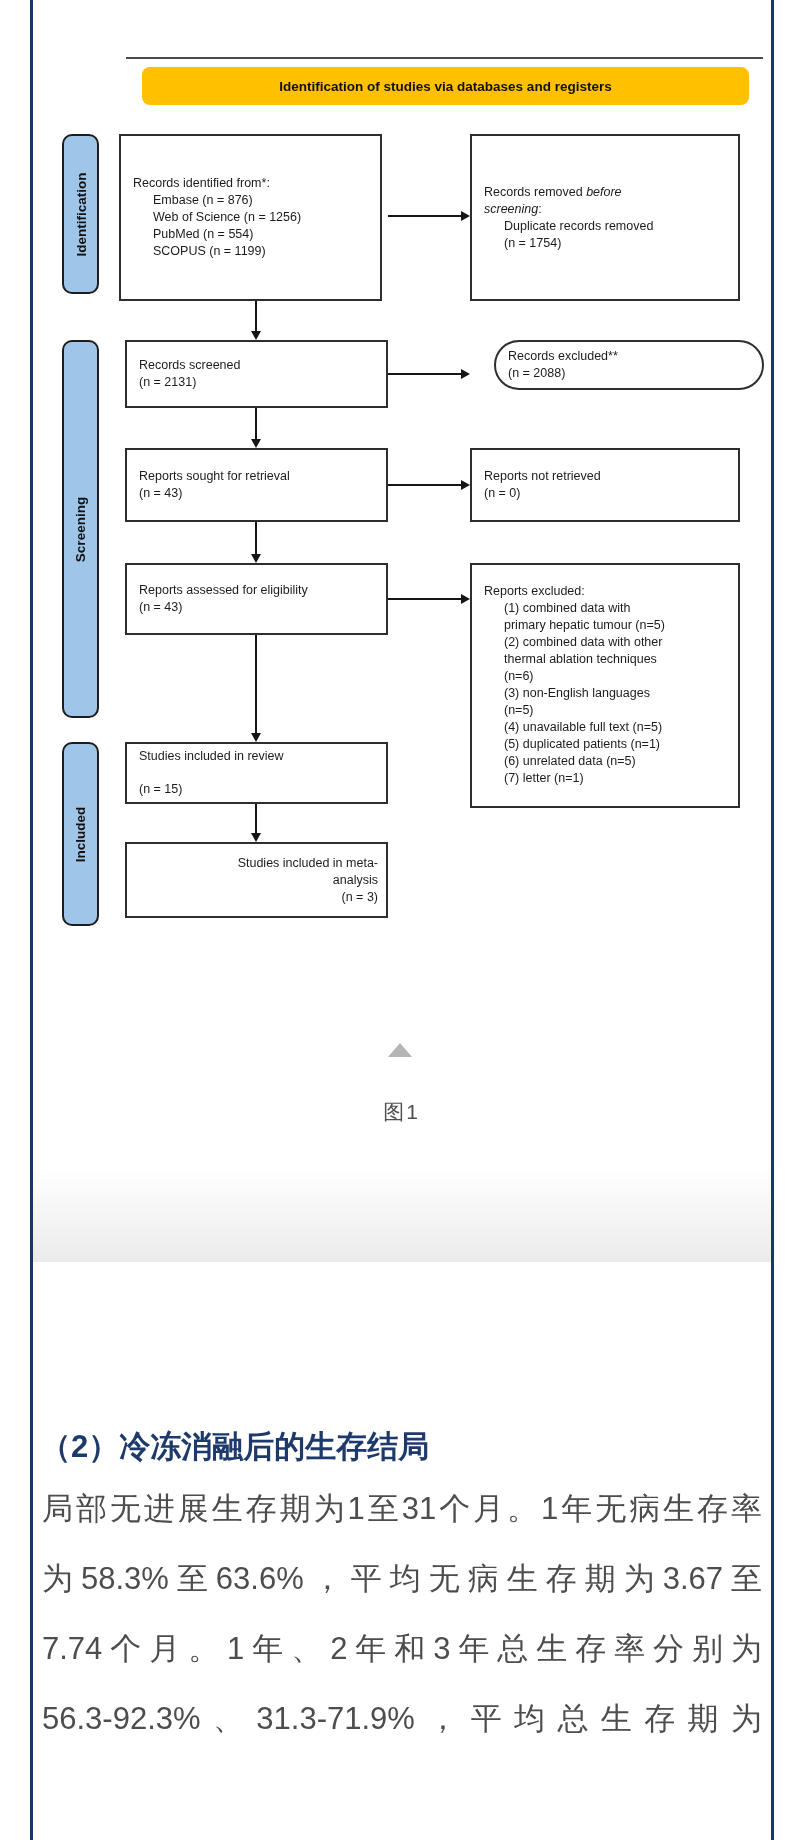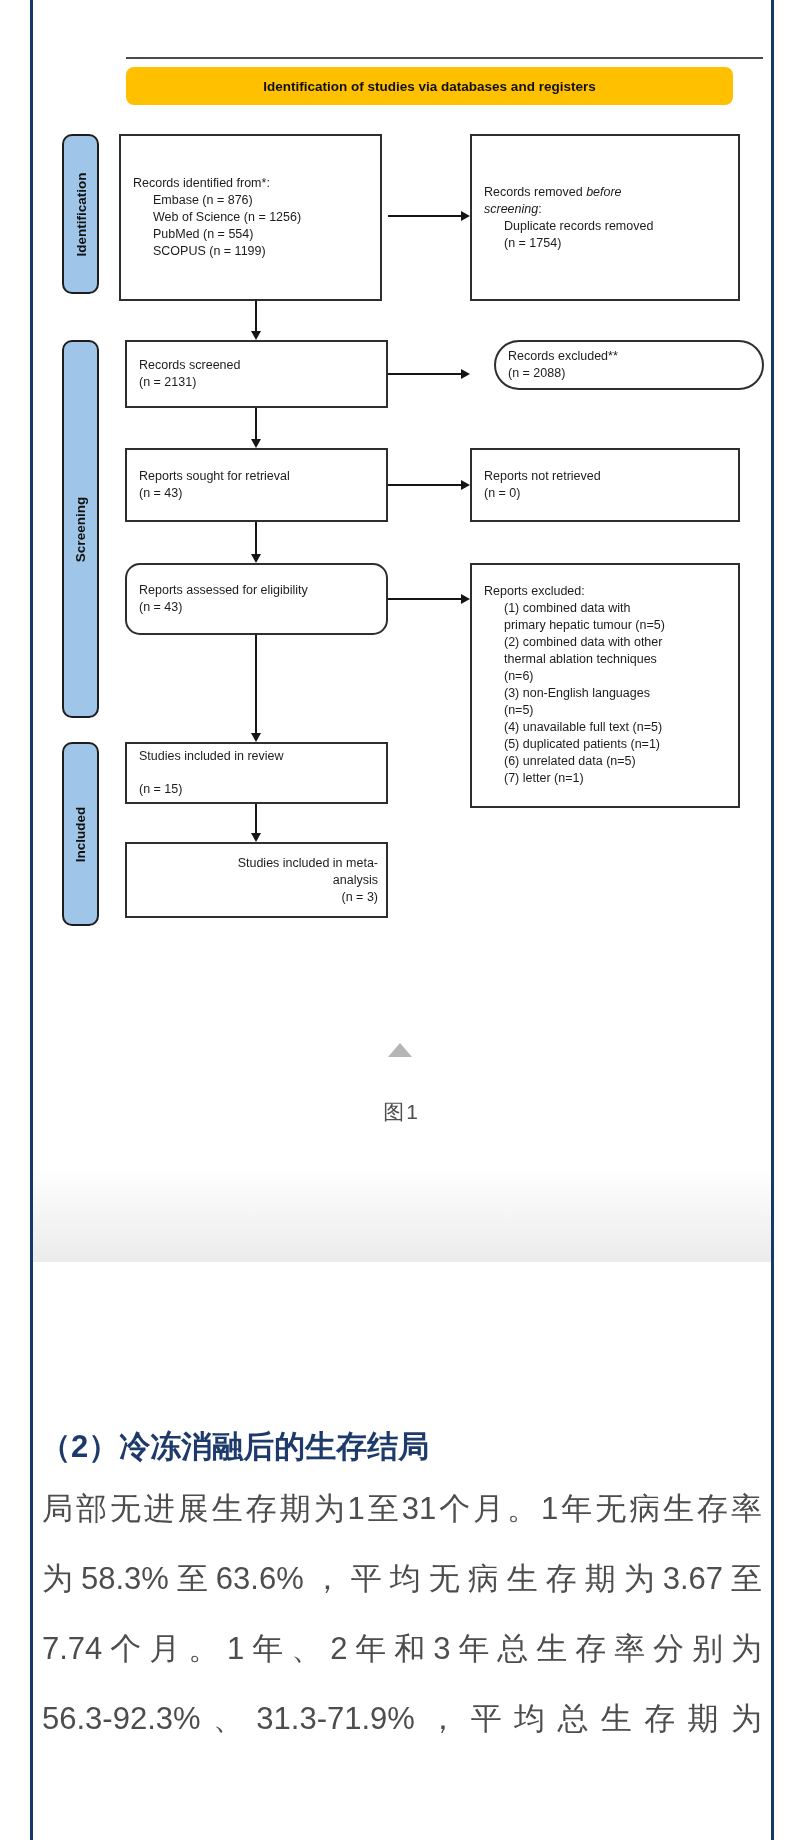--- a/index.html
+++ b/index.html
@@ -3,21 +3,21 @@
 <meta charset="utf-8">
 <style>
   html,body{margin:0;padding:0;background:#ffffff;}
   .page{position:relative;width:800px;height:1840px;background:#ffffff;
         font-family:"Liberation Sans",sans-serif;overflow:hidden;}
   .side-line{position:absolute;top:0;width:3px;height:1840px;background:#17386b;}
   .side-left{left:30px;} .side-right{left:771px;}
 
   
   .fig-topline{position:absolute;left:126px;top:57px;width:637px;height:2px;background:#4a4a4a;}
-  .header-band{position:absolute;left:126px;top:67px;width:607px;height:38px;background:#ffc000;
+  .header-band{position:absolute;left:142px;top:67px;width:607px;height:38px;background:#ffc000;
        border-radius:8px;display:flex;align-items:center;justify-content:center;
        font-weight:bold;font-size:13.5px;color:#111;}
   .stage{position:absolute;left:62px;width:37px;background:#9fc5e8;border:2px solid #1d1d1d;
        border-radius:10px;display:flex;align-items:center;justify-content:center;box-sizing:border-box;}
   .stage span{transform:rotate(-90deg);white-space:nowrap;font-weight:bold;font-size:13.5px;color:#111;}
   .fc-box{position:absolute;background:#fff;border:2px solid #2e2e2e;box-sizing:border-box;
        display:flex;flex-direction:column;justify-content:center;
        padding:6px 8px 6px 12px;font-size:12.5px;line-height:17px;color:#1c1c1c;}
   .fc-box .indent{padding-left:20px;}
   .fc-box.top-align{justify-content:flex-start;padding-top:18px;}
@@ -83,21 +83,21 @@
     <div class="fc-box" style="left:125px;top:340px;width:263px;height:68px;">
       <div>Records screened</div>
       <div>(n = 2131)</div>
     </div>
 
     <div class="fc-box" style="left:125px;top:448px;width:263px;height:74px;">
       <div>Reports sought for retrieval</div>
       <div>(n = 43)</div>
     </div>
 
-    <div class="fc-box" style="left:125px;top:563px;width:263px;height:72px;border-radius:15px;">
+    <div class="fc-box" style="left:125px;top:563px;width:263px;height:72px;">
       <div>Reports assessed for eligibility</div>
       <div>(n = 43)</div>
     </div>
 
     <div class="fc-box" style="left:125px;top:742px;width:263px;height:62px;gap:16px;">
       <div>Studies included in review</div>
       <div>(n = 15)</div>
     </div>
 
     <div class="fc-box" style="left:125px;top:842px;width:263px;height:76px;text-align:right;">

